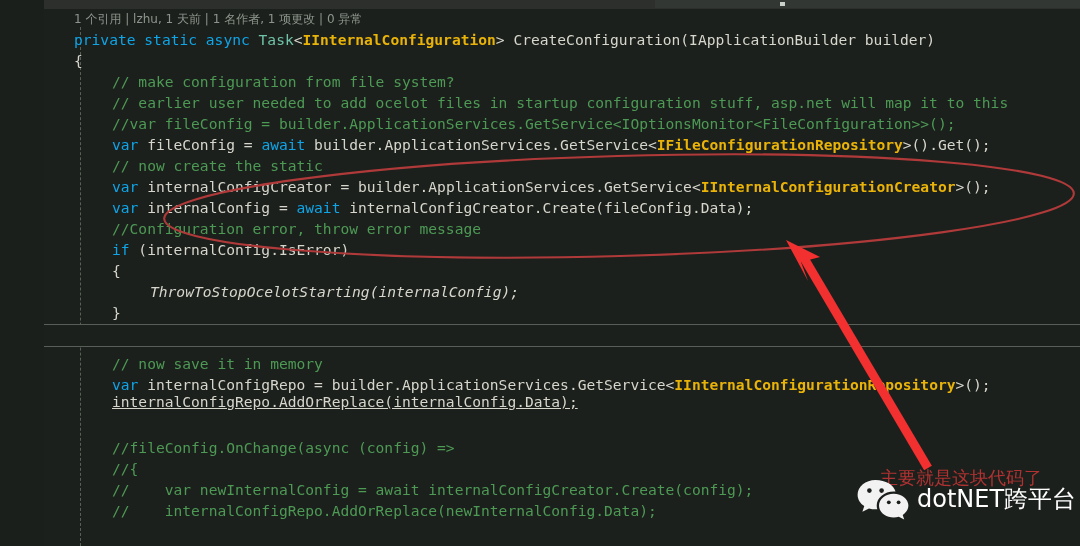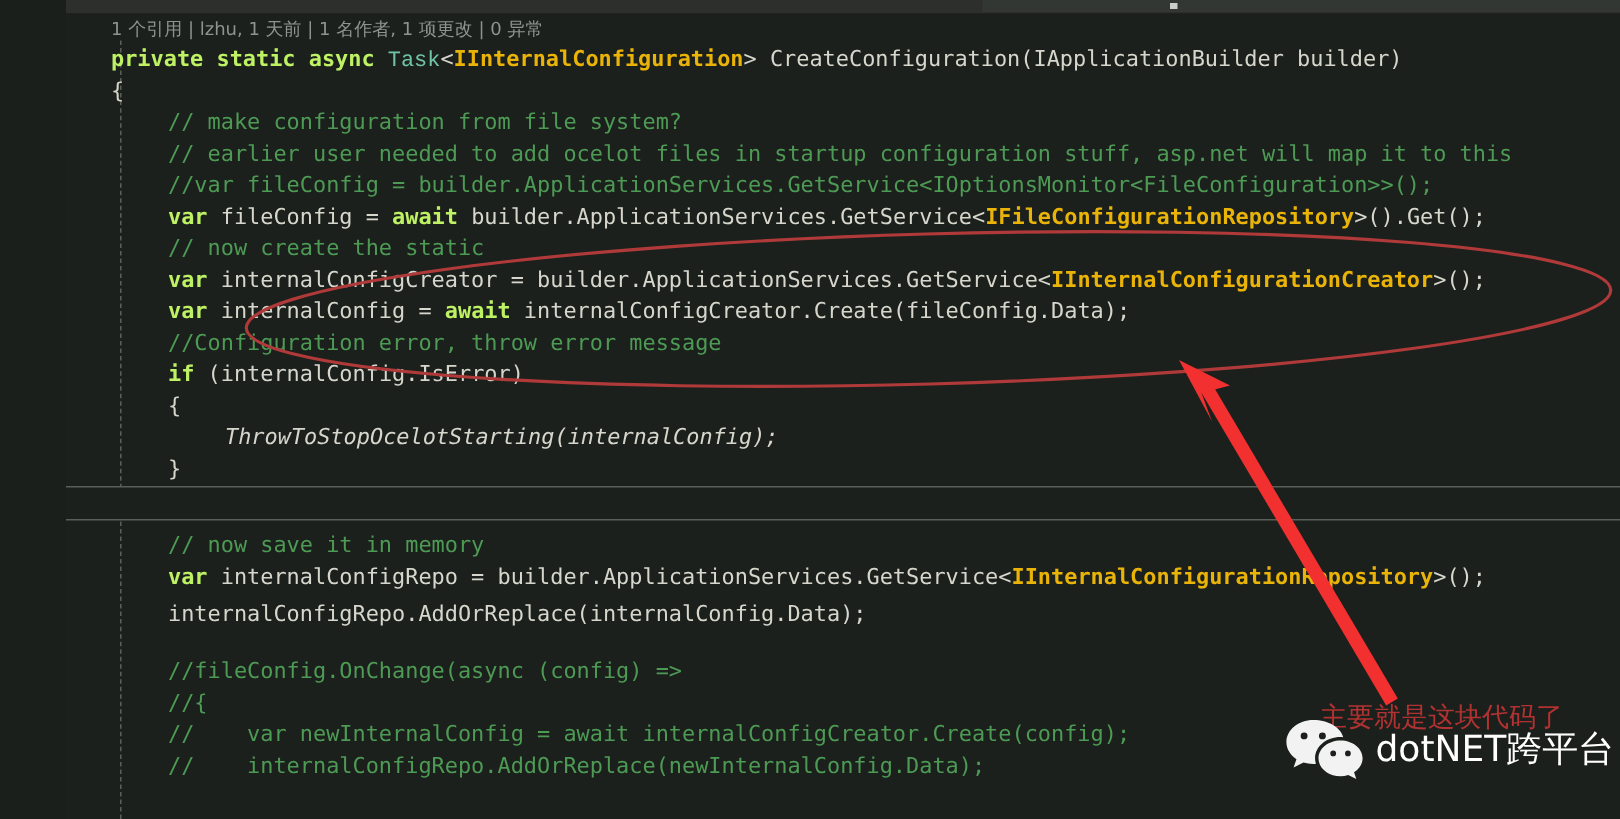--- a/index.html
+++ b/index.html
@@ -91,22 +91,22 @@
   .codelens {
     position: absolute;
     left: 30px;
     top: 2px;
     white-space: pre;
     font-family: "DejaVu Sans", "Liberation Sans", sans-serif;
     font-size: 12px;
     color: #8d948d;
   }
 
-  .kw      { color: #bef264; font-weight: bold; }
-  .cls     { color: #6fc3a8; font-family: Liberation Mono, monospace; }
+  .kw      { color: #0ea5e9; }
+  .cls     { color: #6fc3a8; }
   .type    { color: #eab308; font-weight: bold; }
   .cmt     { color: #4d9a55; }
   .plain   { color: #d6d6cc; }
   .punc    { color: #d6d6cc; }
 
   
   .overlay {
     position: absolute;
     left: 0; top: 0;
     width: 1080px; height: 546px;
@@ -170,21 +170,21 @@
         <div class="code-line" style="top: 251px; left: 68px;"><span class="plain">{</span></div>
         <div class="code-line" style="top: 272px; left: 106px; font-style: italic;"><span class="plain">ThrowToStopOcelotStarting(internalConfig);</span></div>
         <div class="code-line" style="top: 293px; left: 68px;"><span class="plain">}</span></div>
       </div>
 
     <div class="fold-band" id="fold-band" style="top: 315px; height: 21px;"></div>
 
     <div id="code-bottom">
         <div class="code-line" style="top: 344px; left: 68px;"><span class="cmt">// now save it in memory</span></div>
         <div class="code-line" style="top: 365px; left: 68px;"><span class="kw">var</span><span class="plain"> internalConfigRepo = builder.ApplicationServices.GetService&lt;</span><span class="type">IInternalConfigurationRepository</span><span class="plain">&gt;();</span></div>
-        <div class="code-line" style="top: 390px; left: 68px;"><span class="plain">internalConfigRepo.AddOrReplace(internalConfig.Data);</span></div>
+        <div class="code-line" style="top: 382px; left: 68px; text-decoration: underline;"><span class="plain">internalConfigRepo.AddOrReplace(internalConfig.Data);</span></div>
         <div class="code-line" style="top: 407px; left: 68px;"><span class="plain"></span></div>
         <div class="code-line" style="top: 428px; left: 68px;"><span class="cmt">//fileConfig.OnChange(async (config) =&gt;</span></div>
         <div class="code-line" style="top: 449px; left: 68px;"><span class="cmt">//{</span></div>
         <div class="code-line" style="top: 470px; left: 68px; text-align: right;"><span class="cmt">//    var newInternalConfig = await internalConfigCreator.Create(config);</span></div>
         <div class="code-line" style="top: 491px; left: 68px;"><span class="cmt">//    internalConfigRepo.AddOrReplace(newInternalConfig.Data);</span></div>
       </div>
   </div>
 
   <svg class="overlay" width="1080" height="546">
     <ellipse cx="575" cy="206" rx="455" ry="50" transform="rotate(-1.6 575 206)" fill="none" stroke="#b03a3a" stroke-width="2.1"></ellipse>

